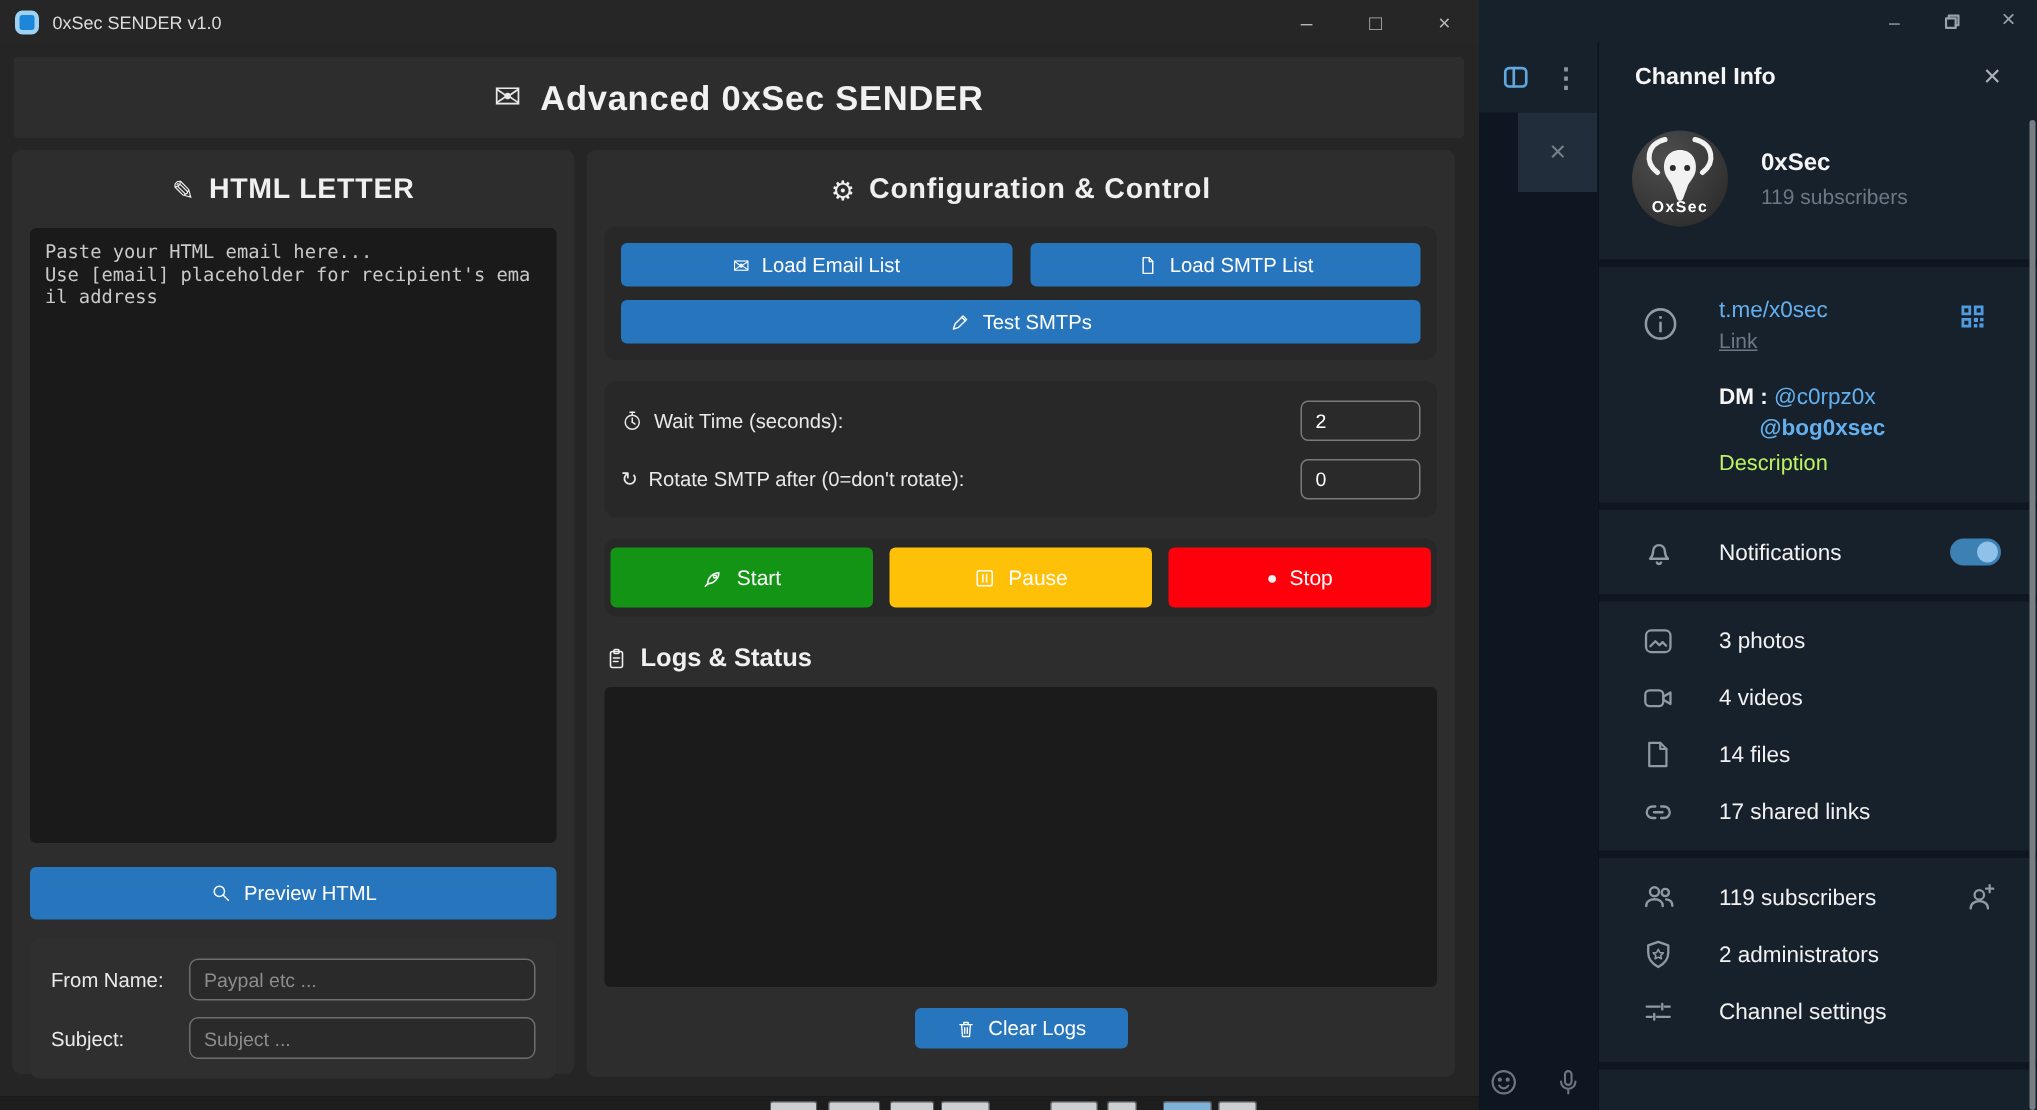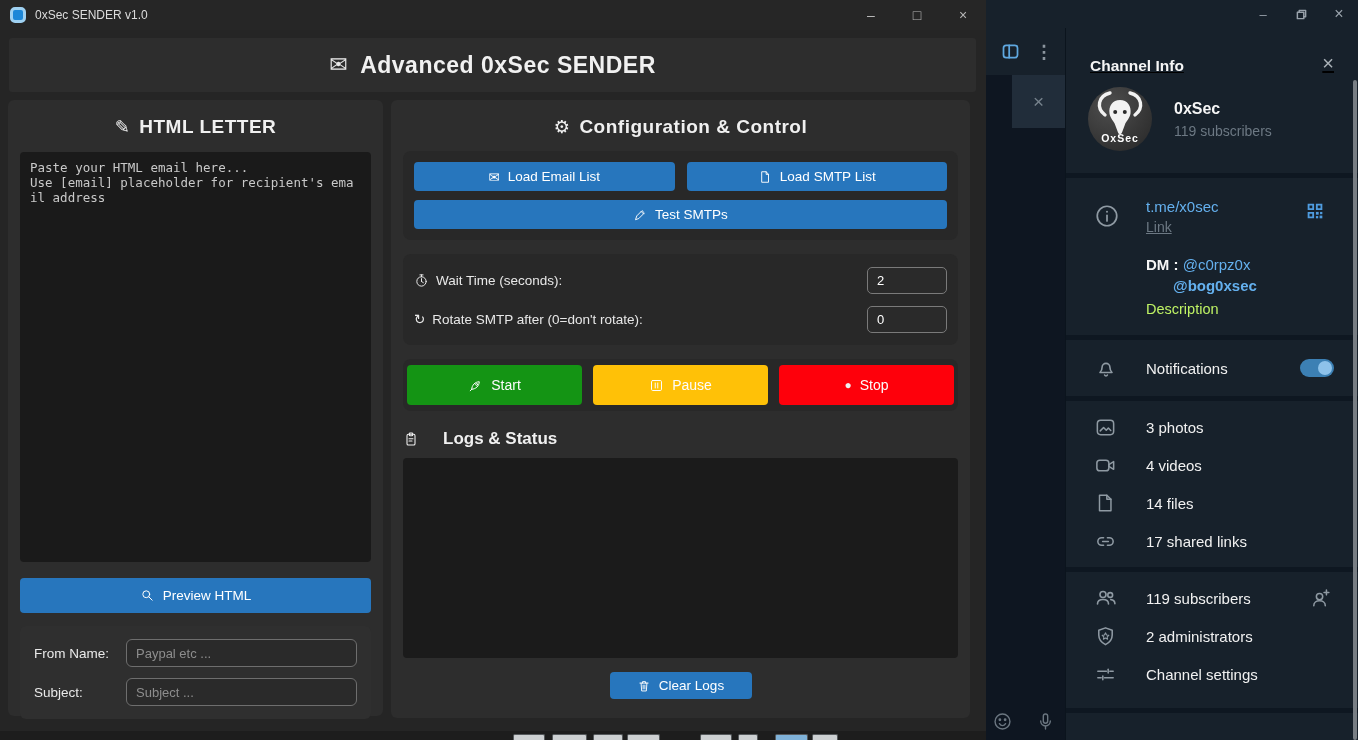--- a/index.html
+++ b/index.html
@@ -50,41 +50,41 @@
   .cfg-label { color:#e8e8e8; font-size:13.5px; display:flex; align-items:center; gap:7px; }
   .cfg-input { width:80px; height:27px; background:#2a2a2a; border:1px solid #7a7a7a; border-radius:5px;
     color:#fff; font-size:13px; padding:0 9px; font-family:inherit; }
   .g3 { margin-top:14px; display:flex; gap:11px; padding:6px 4px; background:#282828;justify-content:flex-end; }
   .act-btn { flex:1; height:40px; border:none; border-radius:4px; color:#fcfcfc; font-size:14px;
     display:flex; align-items:center; justify-content:center; gap:8px; font-family:inherit; }
   .start { background:#149414; }
   .pause { background:#ffc107; }
   .stop  { background:#fe000b; }
   .logs-head { margin:18px 14px 9px 12px; color:#f0f0f0; font-size:17px; font-weight:bold;
-    display:flex; align-items:center; gap:24px;text-align:right; }
+    display:flex; align-items:center; gap:8px;text-align:right; }
   .log-box { margin:0 12px; height:200px; background:#1b1b1b; border-radius:4px; }
   .clear-btn { width:142px; height:27px; margin:14px auto 0 auto; }
 
   
   .taskbar { position:absolute; left:0; top:731px; width:986px; height:9px; background:#1d1d1d; }
   .tb-ic { position:absolute; top:3px; height:8px; border-radius:2px 2px 0 0; background:#cdd0d2; border:1px solid #55595c; border-bottom:none; }
   .tb-ic.blue { background:#7fb2d9; }
 
   
   .tg { position:absolute; left:986px; top:0; width:372px; height:740px; background:#17212b; }
   .tg-titlebar { height:28px; display:flex; justify-content:flex-end; align-items:center; color:#99a2ab; }
   .tg-ctl { width:38px; height:28px; display:flex; align-items:center; justify-content:center; font-size:13px; }
 
   .tg-strip { position:absolute; left:0; top:28px; width:79px; height:712px; background:#0e1621; }
   .strip-toolbar { height:47px; background:#17212b; display:flex; align-items:center; justify-content:flex-end; gap:14px; padding-right:12px; }
   .strip-subbar { margin-left:26px; width:53px; height:53px; background:#212d3a; display:flex; align-items:center; justify-content:center; color:#76828c; font-size:19px; }
   .strip-bottom { position:absolute; bottom:8px; left:6px; display:flex; gap:22px; color:#6b7680; }
 
   .tg-panel { position:absolute; left:79px; top:28px; width:293px; height:712px; background:#17212b; border-left:1px solid #0b141d; }
-  .tg-head { height:47px; display:flex; align-items:flex-end; padding:0 24px;text-decoration:underline; }
+  .tg-head { height:47px; display:flex; align-items:center; padding:0 24px; }
   .tg-head-title { color:#f5f5f5; font-size:15.5px; font-weight:bold; }
   .tg-head-close { margin-left:auto; color:#aab2b8; font-size:20px; }
 
   .tg-profile { display:flex; align-items:center; gap:22px; padding:12px 24px 22px 22px; }
   .avatar { position:relative; width:64px; height:64px; border-radius:50%;
     background:radial-gradient(circle at 35% 30%, #4e4e4e, #262626); flex:none; }
   .avatar-name { position:absolute; left:0; right:0; bottom:7px; text-align:center; color:#fff;
     font-size:10.5px; font-weight:bold; letter-spacing:1px; }
   .ch-name { color:#f5f5f5; font-size:16px; font-weight:bold; }
   .ch-subs { color:#6c7883; font-size:14px; margin-top:5px; }

